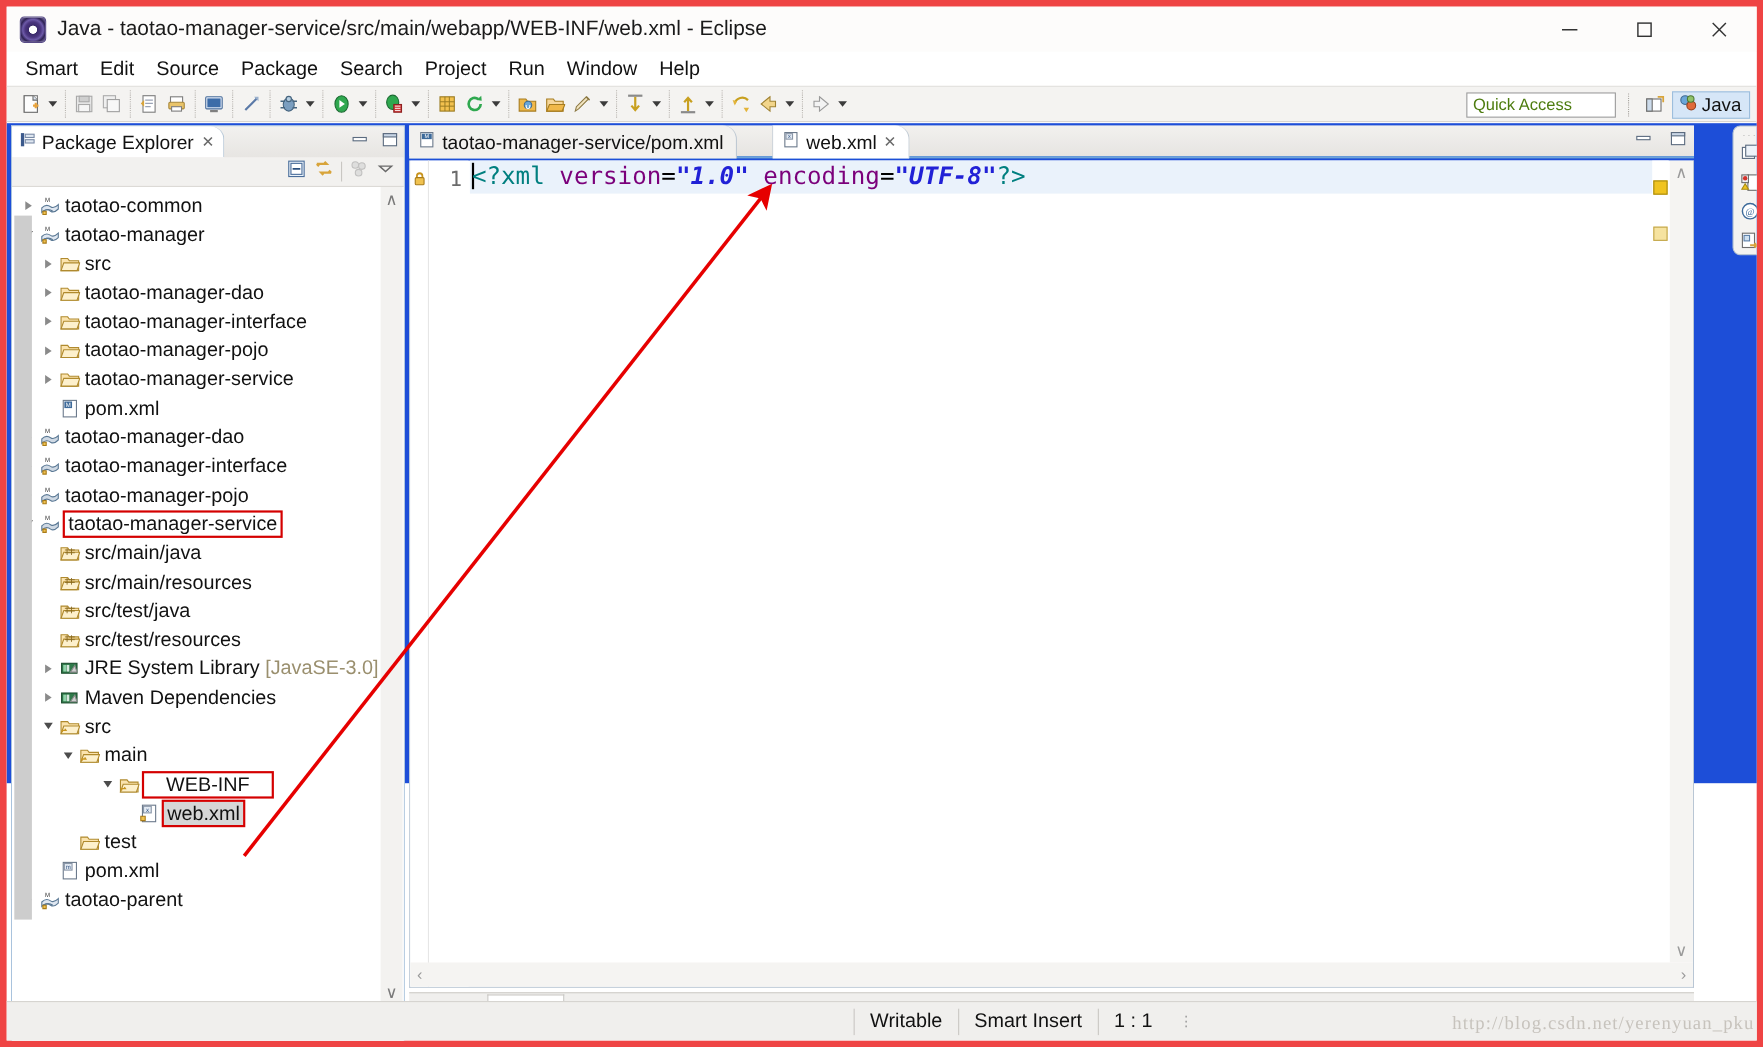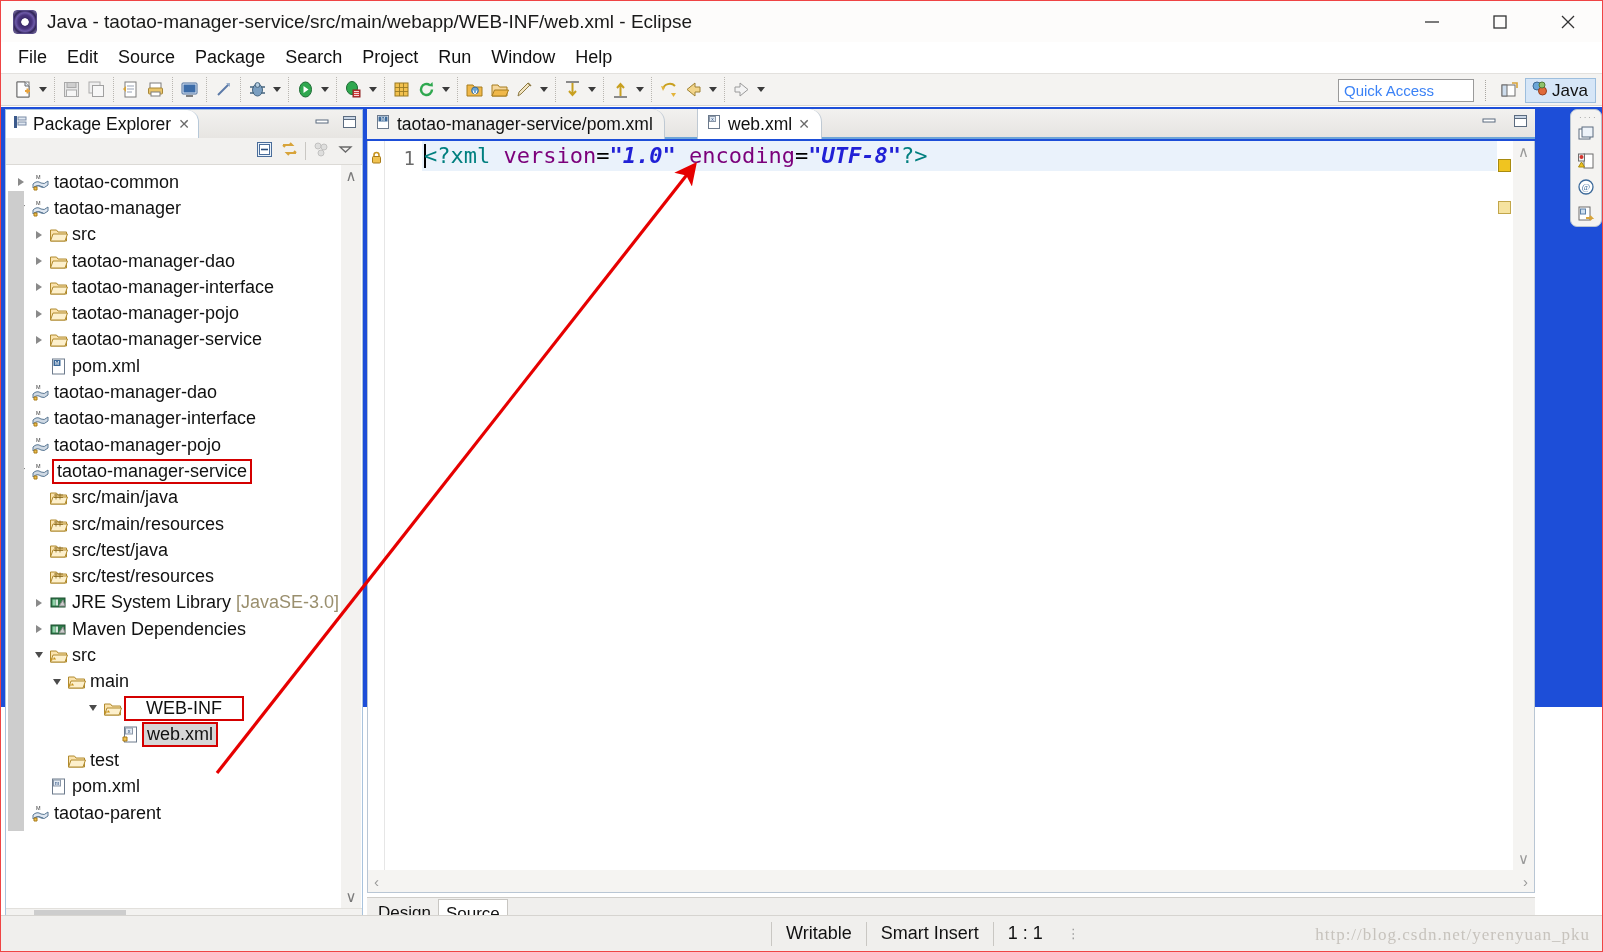--- a/index.html
+++ b/index.html
@@ -7,21 +7,21 @@
     margin: 0; padding: 0;
     width: 1603px; height: 952px;
     overflow: hidden;
     font-family: "Liberation Sans", sans-serif;
     background: #ffffff;
   }
   #app {
     position: relative;
     width: 1603px; height: 952px;
     background: #ffffff;
-    border: 1px solid #ef4444;
+    border: 6px solid #ef4444;
     overflow: hidden;
   }
 
   
   .titlebar {
     position: relative;
     height: 41px;
     background: #fdfcfb;
     display: flex;
     align-items: center;
@@ -104,21 +104,21 @@
     border-right: 4px solid transparent;
     border-top: 5px solid #3b3b3b;
   }
   .quick-access {
     position: absolute;
     right: 128px; top: 5px;
     width: 136px; height: 23px;
     border: 1px solid #9a9a9a;
     background: #fff;
     font-size: 15px;
-    color: #3b82f6;
+    color: #4d7c0f;
     padding: 1px 5px;
     line-height: 20px;
   }
   .persp-sep {
     position: absolute; right: 116px; top: 6px;
     height: 21px; border-left: 1px dotted #a9a6a1;
   }
   .persp-open {
     position: absolute; right: 80px; top: 5px;
     width: 26px; height: 23px;
@@ -455,21 +455,21 @@
       <div class="win-btn">
         <svg width="22" height="22" viewBox="0 0 22 22">
             <line x1="5" y1="5" x2="17" y2="17" stroke="#333" stroke-width="1.3"></line>
             <line x1="17" y1="5" x2="5" y2="17" stroke="#333" stroke-width="1.3"></line>
           </svg>
       </div>
     </div>
   </div>
 
   <div class="menubar">
-    <div class="menu-item">File</div>
+    <div class="menu-item">Smart</div>
     <div class="menu-item">Edit</div>
     <div class="menu-item">Source</div>
     <div class="menu-item">Package</div>
     <div class="menu-item">Search</div>
     <div class="menu-item">Project</div>
     <div class="menu-item">Run</div>
     <div class="menu-item">Window</div>
     <div class="menu-item">Help</div>
   </div>
 

